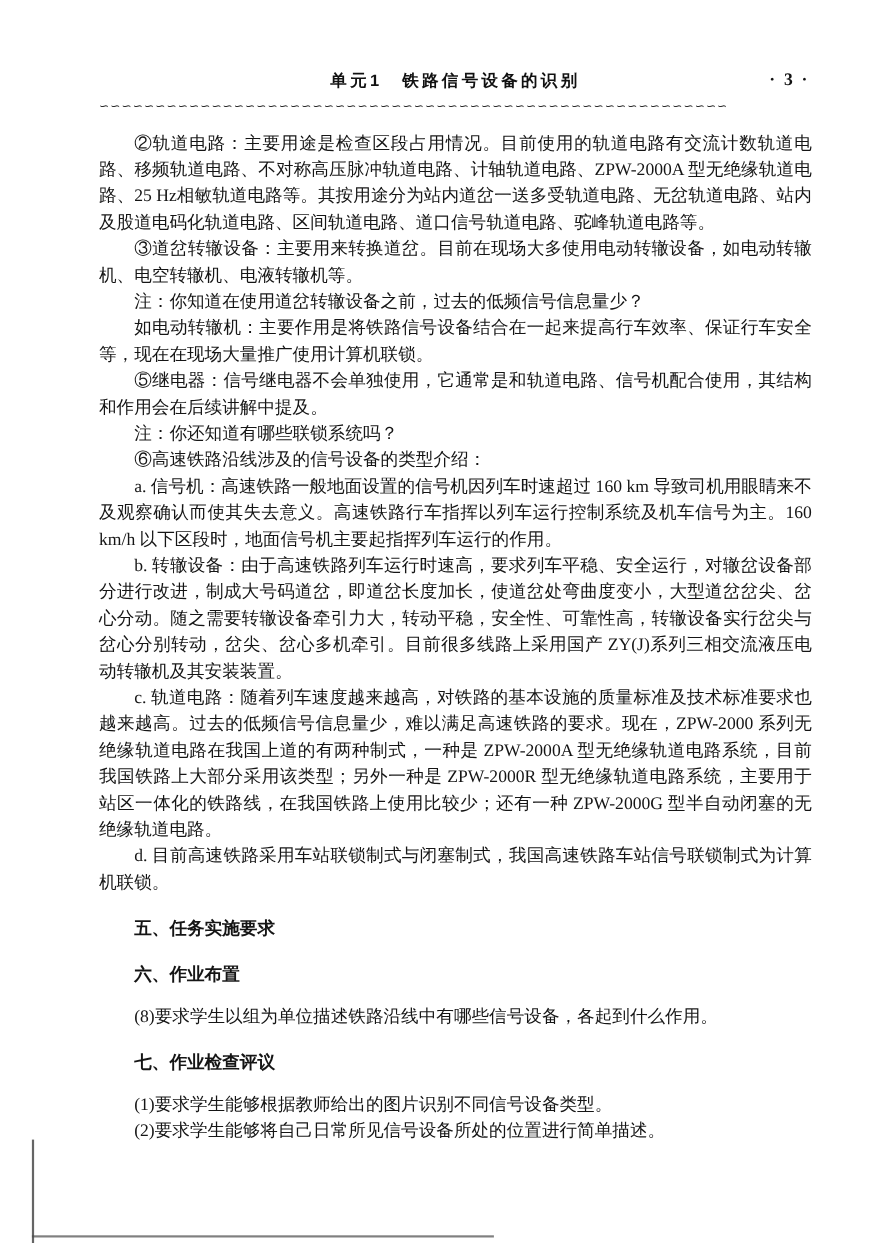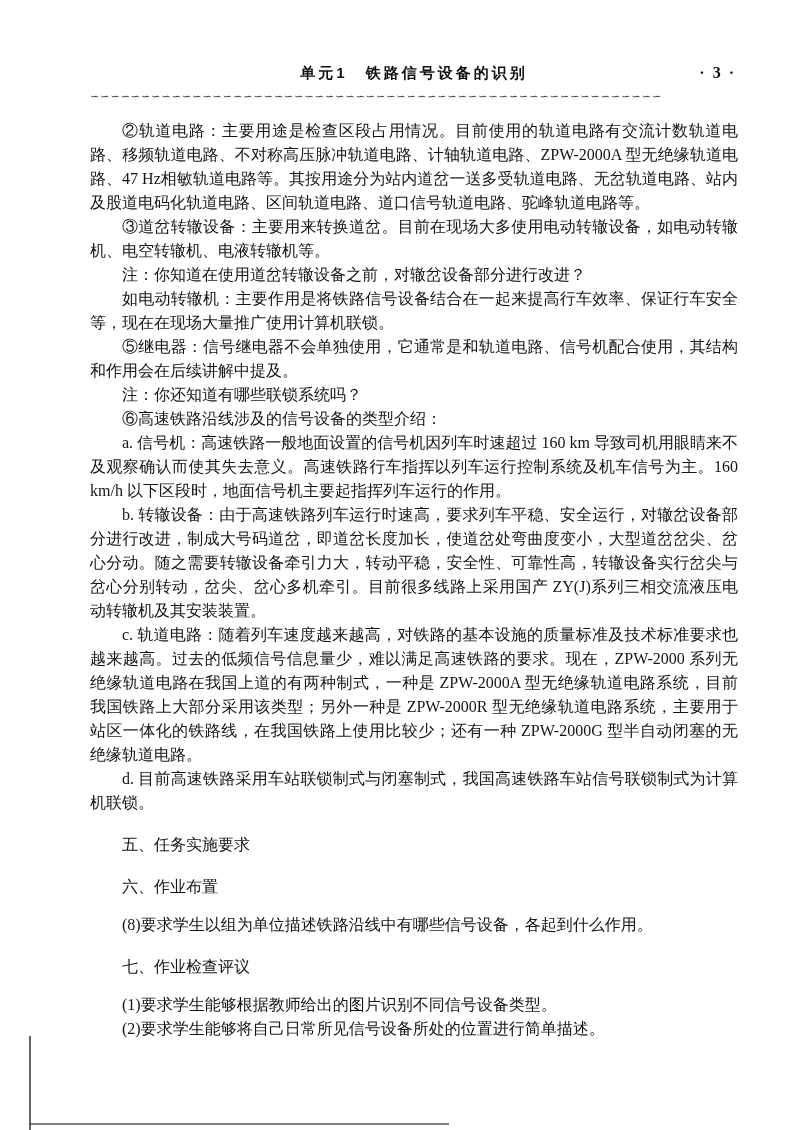--- a/index.html
+++ b/index.html
@@ -59,21 +59,21 @@
     font-size: 16px;
     line-height: 24px;
   }
   .para {
     text-align: justify;
     text-indent: 2em;
     margin: 0;
   }
   .section-heading {
     font-family: "Liberation Sans", sans-serif;
-    font-weight: normal;
+    font-weight: bold;
     font-size: 16px;
     text-indent: 2em;
     margin: 18px 0 14px 0;
   }
   
   .edge-line-left {
     position: absolute;
     left: 29px;
     top: 1036px;
     width: 2px;
@@ -99,23 +99,23 @@
   <div class="content">
 
     <div class="running-head">
       <span class="title">单元1　铁路信号设备的识别</span>
       <span class="pagenum">· 3 ·</span>
     </div>
 
     <div class="ornament">∽∽∽∽∽∽∽∽∽∽∽∽∽∽∽∽∽∽∽∽∽∽∽∽∽∽∽∽∽∽∽∽∽∽∽∽∽∽∽∽∽∽∽∽∽∽∽∽∽∽∽∽∽∽∽∽</div>
 
     <div class="bodytext">
-      <p class="para">②轨道电路：主要用途是检查区段占用情况。目前使用的轨道电路有交流计数轨道电路、移频轨道电路、不对称高压脉冲轨道电路、计轴轨道电路、ZPW-2000A 型无绝缘轨道电路、47 Hz相敏轨道电路等。其按用途分为站内道岔一送多受轨道电路、无岔轨道电路、站内及股道电码化轨道电路、区间轨道电路、道口信号轨道电路、驼峰轨道电路等。</p>
+      <p class="para">②轨道电路：主要用途是检查区段占用情况。目前使用的轨道电路有交流计数轨道电路、移频轨道电路、不对称高压脉冲轨道电路、计轴轨道电路、ZPW-2000A 型无绝缘轨道电路、25 Hz相敏轨道电路等。其按用途分为站内道岔一送多受轨道电路、无岔轨道电路、站内及股道电码化轨道电路、区间轨道电路、道口信号轨道电路、驼峰轨道电路等。</p>
       <p class="para">③道岔转辙设备：主要用来转换道岔。目前在现场大多使用电动转辙设备，如电动转辙机、电空转辙机、电液转辙机等。</p>
-      <p class="para">注：你知道在使用道岔转辙设备之前，对辙岔设备部分进行改进？</p>
+      <p class="para">注：你知道在使用道岔转辙设备之前，过去的低频信号信息量少？</p>
       <p class="para">如电动转辙机：主要作用是将铁路信号设备结合在一起来提高行车效率、保证行车安全等，现在在现场大量推广使用计算机联锁。</p>
       <p class="para">⑤继电器：信号继电器不会单独使用，它通常是和轨道电路、信号机配合使用，其结构和作用会在后续讲解中提及。</p>
       <p class="para">注：你还知道有哪些联锁系统吗？</p>
       <p class="para">⑥高速铁路沿线涉及的信号设备的类型介绍：</p>
       <p class="para">a. 信号机：高速铁路一般地面设置的信号机因列车时速超过 160 km 导致司机用眼睛来不及观察确认而使其失去意义。高速铁路行车指挥以列车运行控制系统及机车信号为主。160 km/h 以下区段时，地面信号机主要起指挥列车运行的作用。</p>
       <p class="para">b. 转辙设备：由于高速铁路列车运行时速高，要求列车平稳、安全运行，对辙岔设备部分进行改进，制成大号码道岔，即道岔长度加长，使道岔处弯曲度变小，大型道岔岔尖、岔心分动。随之需要转辙设备牵引力大，转动平稳，安全性、可靠性高，转辙设备实行岔尖与岔心分别转动，岔尖、岔心多机牵引。目前很多线路上采用国产 ZY(J)系列三相交流液压电动转辙机及其安装装置。</p>
       <p class="para">c. 轨道电路：随着列车速度越来越高，对铁路的基本设施的质量标准及技术标准要求也越来越高。过去的低频信号信息量少，难以满足高速铁路的要求。现在，ZPW-2000 系列无绝缘轨道电路在我国上道的有两种制式，一种是 ZPW-2000A 型无绝缘轨道电路系统，目前我国铁路上大部分采用该类型；另外一种是 ZPW-2000R 型无绝缘轨道电路系统，主要用于站区一体化的铁路线，在我国铁路上使用比较少；还有一种 ZPW-2000G 型半自动闭塞的无绝缘轨道电路。</p>
       <p class="para">d. 目前高速铁路采用车站联锁制式与闭塞制式，我国高速铁路车站信号联锁制式为计算机联锁。</p>
 
       <p class="section-heading">五、任务实施要求</p>

